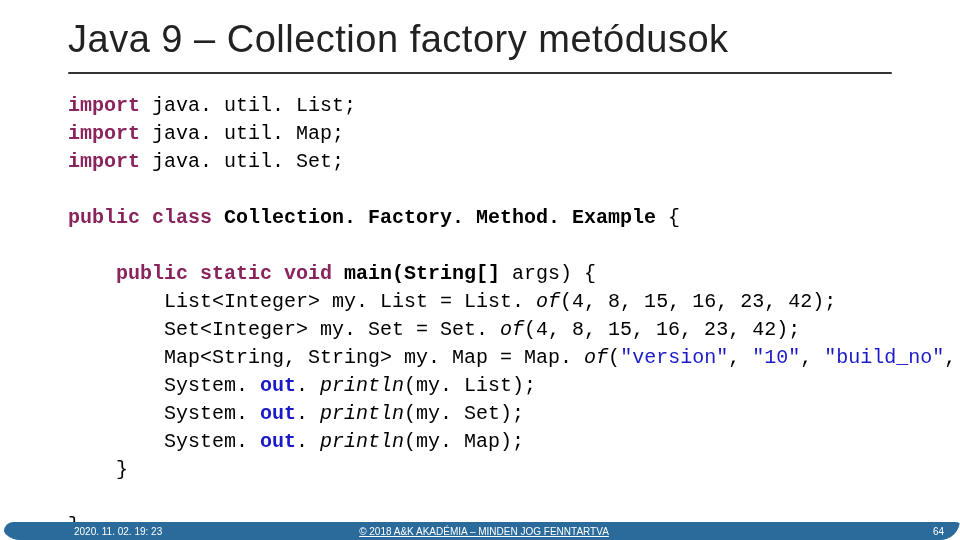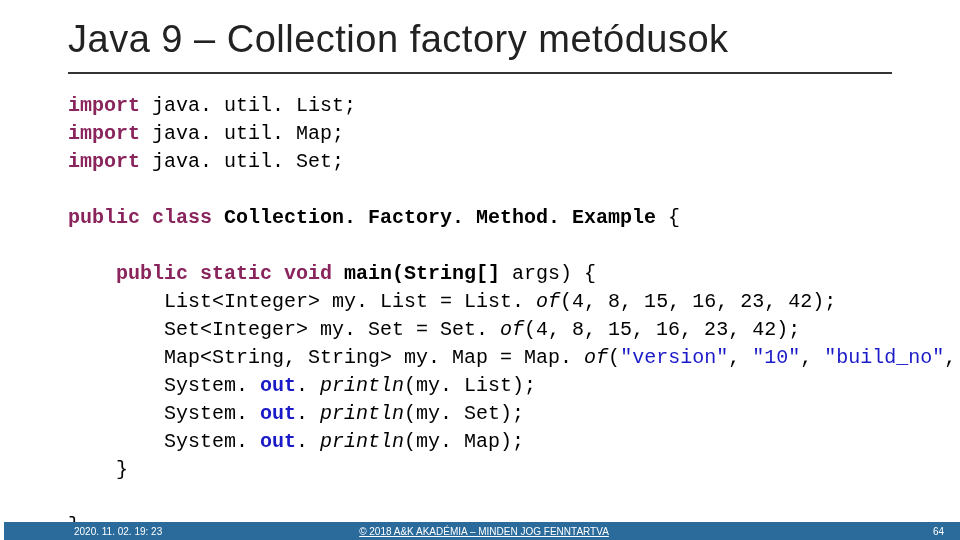--- a/index.html
+++ b/index.html
@@ -1,15 +1,15 @@
 <!DOCTYPE html>
 <html><head>
 <meta charset="utf-8">
 <style>
-  * { margin: 0; padding: 0; box-sizing: border-box; }
+  * { margin: 0; padding: 0; box-sizing: border-box; border-radius: 20px; }
   html, body { width: 960px; height: 540px; background: #fff; font-family: "Segoe UI", Arial, sans-serif; overflow: hidden; }
   .slide { position: relative; width: 960px; height: 540px; }
   .title { position: absolute; left: 68px; top: 18px; font-size: 38px; font-weight: 300; color: #222; letter-spacing: 0.5px; }
   .underline { position: absolute; left: 68px; top: 72px; width: 824px; height: 2px; background: #333; }
   .code { position: absolute; left: 68px; top: 92px; font-family: "Courier New", monospace; font-size: 20px; line-height: 1.4; color: #000; white-space: pre; }
   .kw { font-weight: bold; color: #8a245c; }
   .cls { font-weight: bold; color: #000; }
   .fld { font-weight: bold; color: #1a1ac9; }
   .fn  { font-style: italic; color: #000; }
   .str { color: #1a1ac9; }

